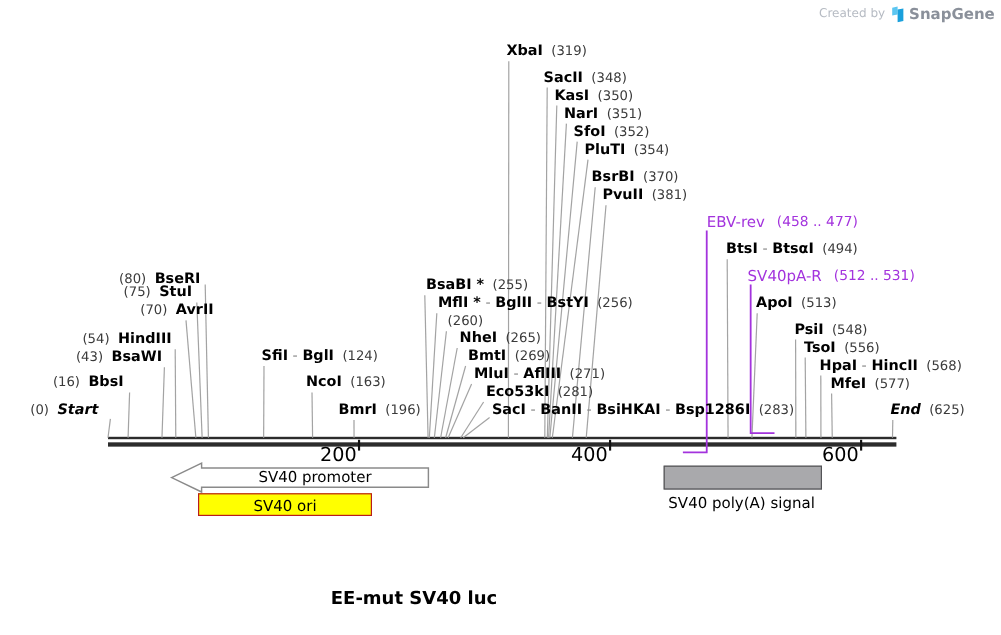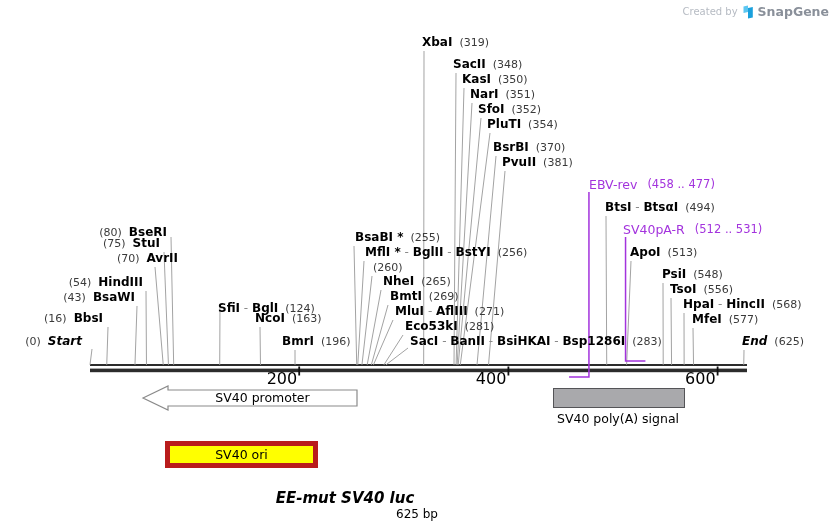--- a/index.html
+++ b/index.html
@@ -12,29 +12,29 @@
   .site-name{font-weight:bold;font-size:12px;color:#000;}
   .site-pos{font-size:11px;color:#3a3a3a;}
   .italic .site-name{font-style:italic;}
   .sep{color:#8a8a8a;font-weight:normal;}
   .primer{gap:10px;}
   .primer .site-name{font-weight:normal;font-size:12.5px;color:var(--primer,#a333dd);}
   .primer .site-pos{font-size:11.5px;color:var(--primer,#a333dd);}
   .tick-num{position:absolute;z-index:2;top:369px;font-size:16px;color:#000;transform:translateX(-100%);}
   .feature-label{position:absolute;z-index:3;font-size:12.5px;color:#000;text-align:center;}
   #promoter-label{left:168px;top:390px;width:189px;height:16px;line-height:16px;}
-  #ori-box{position:absolute;z-index:2;left:165px;top:441px;width:143px;height:17px;
-           background:var(--ori-fill,#ffff00);border:5px solid #b91c1c;
-           display:flex;align-items:center;justify-content:center;}
+  #ori-box{position:absolute;z-index:2;left:165px;top:411px;width:143px;height:17px;
+           background:var(--ori-fill,#ffff00);border:1px solid #b91c1c;
+           display:flex;align-items:flex-end;justify-content:center;}
   #ori-box .feature-label{position:static;}
   #polya-box{position:absolute;z-index:2;left:553px;top:388px;width:130px;height:18px;
              background:var(--polya-fill,#a9a9ac);border:1px solid #545457;}
   #polya-label{left:538px;top:411px;width:160px;}
   #title{position:absolute;z-index:2;left:0;width:690px;top:489px;text-align:center;
-         font-weight:bold;font-size:15px;color:#000;font-style:italic;}
+         font-weight:bold;font-size:15px;color:#000;}
   #subtitle{position:absolute;z-index:2;left:0;width:834px;top:507px;text-align:center;
             font-size:12px;color:#000;}
   #branding{position:absolute;z-index:2;right:5px;top:4px;display:flex;align-items:center;gap:4px;}
   #branding .created{font-size:10px;color:#b6bbc3;}
   #branding .brand{font-size:12.5px;font-weight:600;color:#8a909a;}
 </style>
 </head>
 <body>
 
 <div id="canvas">
@@ -122,21 +122,21 @@
         <span class="site-name">AvrII</span>
       </div>
       <div class="site-label right-align" style="left: 160px; top: 235px;">
         <span class="site-pos">(75)</span>
         <span class="site-name">StuI</span>
       </div>
       <div class="site-label right-align" style="left: 167px; top: 224px;">
         <span class="site-pos">(80)</span>
         <span class="site-name">BseRI</span>
       </div>
-      <div class="site-label" style="left: 218px; top: 300px;">
+      <div class="site-label" style="left: 218px; top: 288px;">
         <span class="site-name">SfiI<span class="sep"> - </span>BglI</span>
         <span class="site-pos">(124)</span>
       </div>
       <div class="site-label" style="left: 255px; top: 310px;">
         <span class="site-name">NcoI</span>
         <span class="site-pos">(163)</span>
       </div>
       <div class="site-label" style="left: 282px; top: 333px;">
         <span class="site-name">BmrI</span>
         <span class="site-pos">(196)</span>
@@ -236,21 +236,20 @@
         <span class="site-name">EBV-rev</span>
         <span class="site-pos">(458 .. 477)</span>
       </div>
       <div class="site-label primer" style="left: 623px; top: 221px;">
         <span class="site-name">SV40pA-R</span>
         <span class="site-pos">(512 .. 531)</span>
       </div>
     </div>
 
   <div id="title">EE-mut SV40 luc</div>
-  <div id="subtitle">625 bp</div>
 
   <div id="branding">
     <span class="created">Created by</span>
     <svg width="12" height="14" viewBox="0 0 12 14">
       <path d="M1.5 1.5 L6 0.5 L6 7 L1.5 8 Z" fill="#5cc6f1"></path>
       <path d="M6 3 L10.8 2 L10.8 12.5 L6 13.5 Z" fill="#1aa0dc"></path>
     </svg>
     <span class="brand">SnapGene</span>
   </div>
 

